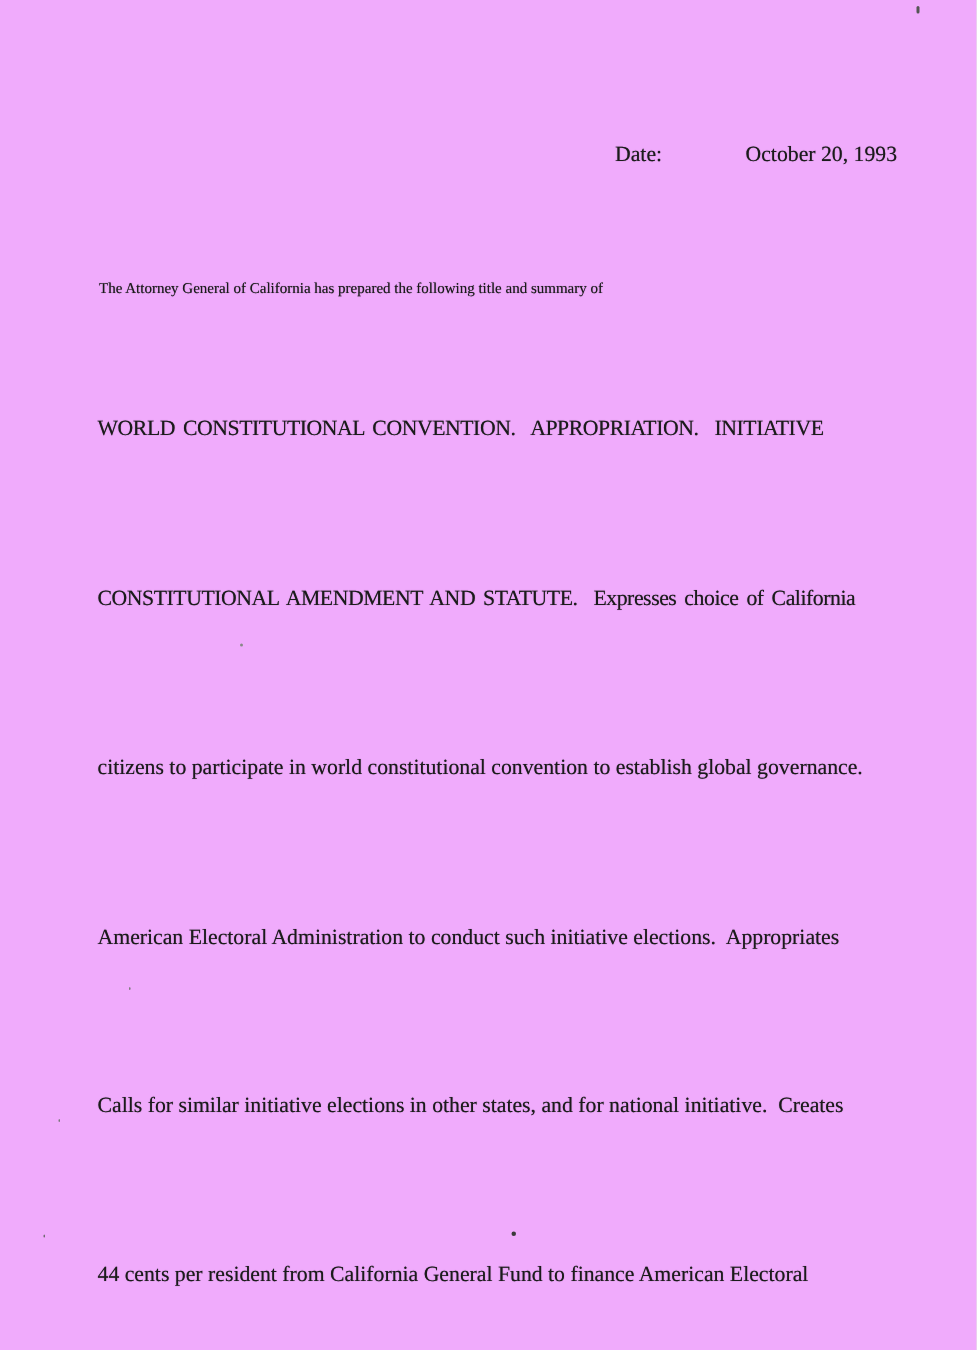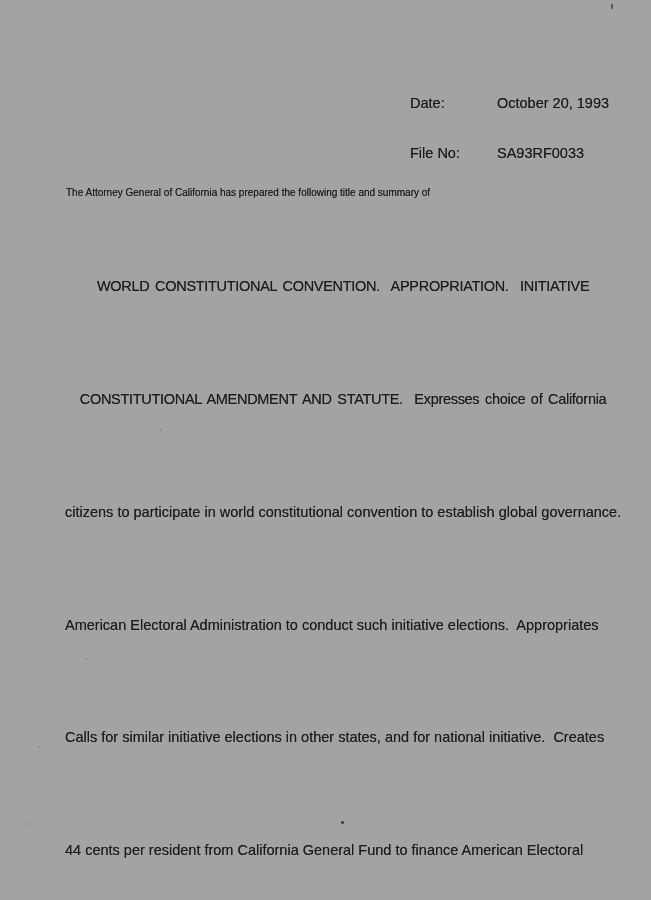--- a/index.html
+++ b/index.html
@@ -5,23 +5,23 @@
   html, body {
     margin: 0;
     padding: 0;
     background: #e8e8e6;
   }
   .paper {
     position: relative;
     width: 651px;
     height: 900px;
     margin: 0;
-    background: #a3a3a3;
+    background: #f0abfc;
     overflow: hidden;
-    font-family: Liberation Sans, sans-serif;
+    font-family: Liberation Serif, serif;
     color: #1b1b1b;
     text-shadow: 0 0 0.55px rgba(25,25,25,0.65);
   }
   .header-block {
     position: absolute;
     left: 410px;
     top: 62px;
     font-size: 14.5px;
     line-height: 16.5px;
     white-space: pre;
@@ -45,21 +45,20 @@
     font-size: 14.5px;
     line-height: 37.6px;
     white-space: pre;
   }
   .summary-line {
     height: 37.6px;
   }
   .caps-line {
     letter-spacing: -0.3px;
     word-spacing: 2px;
-    text-align: center;
   }
   .speck {
     position: absolute;
     background: #3a3a3a;
     border-radius: 50%;
   }
   .speck.s1 { left: 341px; top: 821px; width: 3px; height: 3px; }
   .speck.s2 { left: 29px;  top: 823px; width: 1px; height: 2px; background:#666; }
   .speck.s3 { left: 611px; top: 4px;   width: 2px; height: 5px; border-radius: 1px; background:#555; }
   .speck.s4 { left: 39px;  top: 746px; width: 1px; height: 2px; background:#777; }
@@ -68,24 +67,20 @@
 </style>
 </head>
 <body>
 
 <div class="paper">
 
   <div class="header-block">
     <div class="header-row">
       <span>Date:</span>
       <span>October 20, 1993</span>
-    </div>
-    <div class="header-row">
-      <span>File No:</span>
-      <span>SA93RF0033</span>
     </div>
   </div>
 
   <div class="intro-block">
     <div>The Attorney General of California has prepared the following title and summary of</div>
   </div>
 
   <div class="summary-block">
     <div class="summary-line caps-line">WORLD CONSTITUTIONAL CONVENTION.  APPROPRIATION.  INITIATIVE</div>
     <div class="summary-line caps-line">CONSTITUTIONAL AMENDMENT AND STATUTE.  Expresses choice of California</div>

